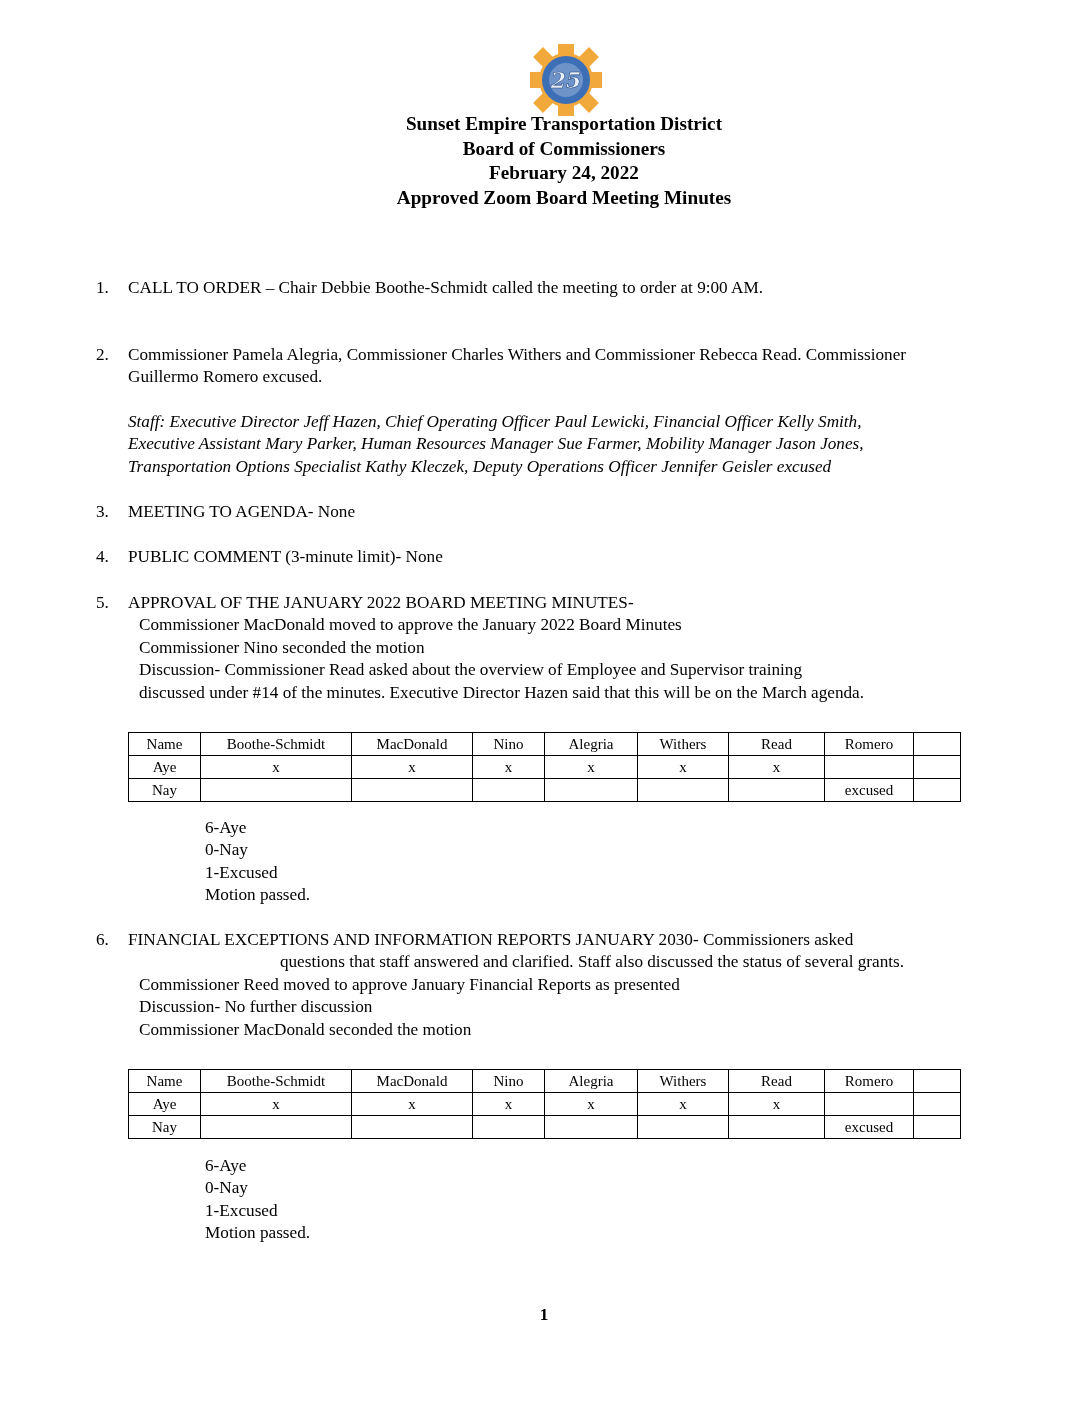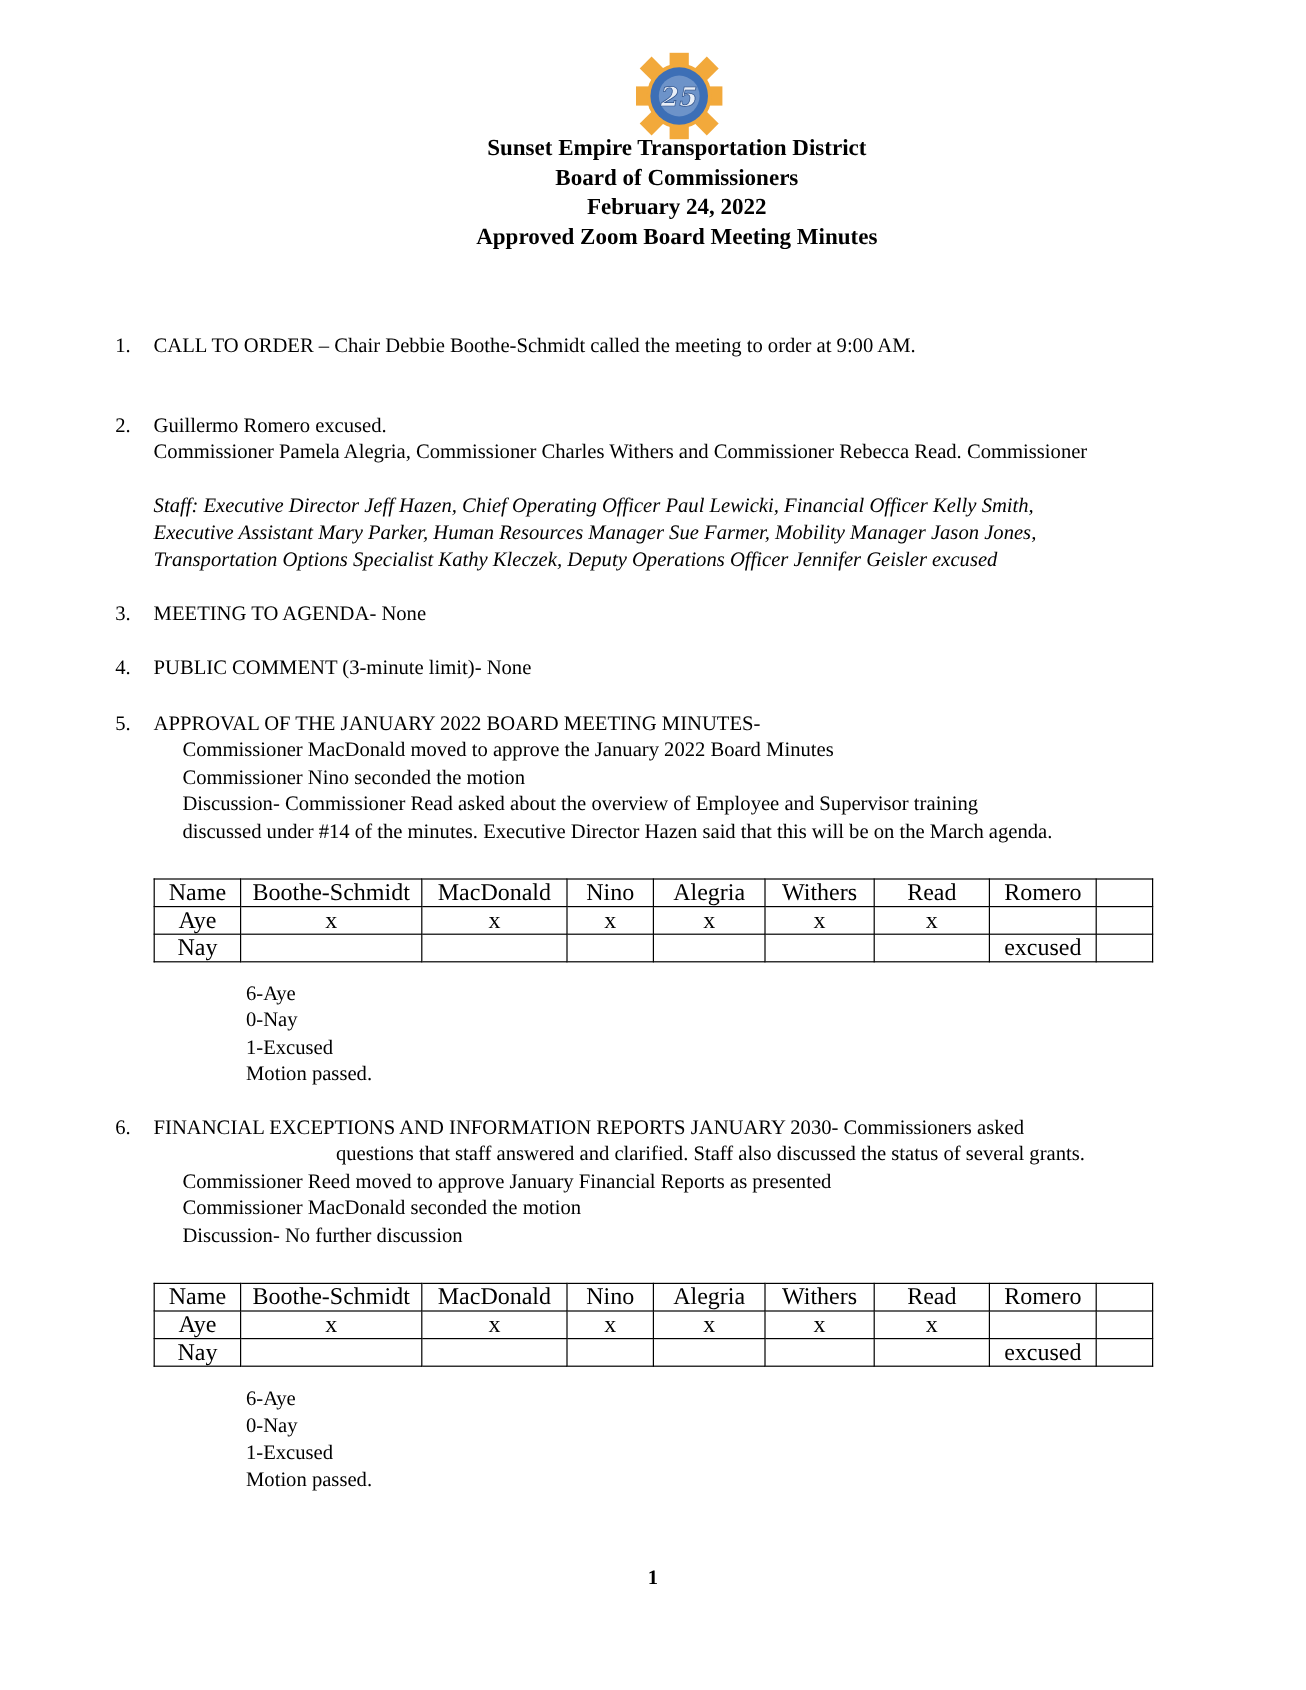--- a/index.html
+++ b/index.html
@@ -9,25 +9,25 @@
       color: #000; font-size: 17.2px; line-height: 22.4px;
     }
     .logo { position: absolute; left: 528px; top: 42px; width: 76px; height: 76px; }
     .header {
       position: absolute; left: 0; top: 112px; width: 1128px; text-align: center;
       font-weight: bold; font-size: 19.2px; line-height: 24.6px;
     }
     .item { position: absolute; left: 96px; width: 960px; }
     .num { position: absolute; left: 0; top: 0; width: 28px; }
     .body-txt { margin-left: 32px; }
-    .indent { margin-left: 56px; }
+    .indent { margin-left: 43px; }
     .block { white-space: nowrap; }
     table.vote {
       position: absolute; left: 128px; border-collapse: collapse;
-      font-size: 20px; line-height: 20px;
+      font-size: 15px; line-height: 20px;
     }
     table.vote td {
       border: 1.5px solid #000; text-align: center; padding: 1px 0 1px 0; height: 20px;
     }
     .tally { position: absolute; left: 205px; }
     .footer { position: absolute; left: 0; top: 1304px; width: 1088px; text-align: center; font-weight: bold; }
   </style>
 </head>
 <body>
 
@@ -56,22 +56,22 @@
 </div>
 
 <div class="item" style="top:277px;">
   <span class="num">1.</span>
   <div class="body-txt block">CALL TO ORDER – Chair Debbie Boothe-Schmidt called the meeting to order at 9:00 AM.</div>
 </div>
 
 <div class="item" style="top:344px;">
   <span class="num">2.</span>
   <div class="body-txt block">
+    <div>Commissioner Pamela Alegria, Commissioner Charles Withers and Commissioner Rebecca Read. Commissioner</div>
     <div>Guillermo Romero excused.</div>
-    <div>Commissioner Pamela Alegria, Commissioner Charles Withers and Commissioner Rebecca Read. Commissioner</div>
   </div>
   <div class="body-txt block" style="margin-top:22px;font-style:italic;">
     <div>Staff: Executive Director Jeff Hazen, Chief Operating Officer Paul Lewicki, Financial Officer Kelly Smith,</div>
     <div>Executive Assistant Mary Parker, Human Resources Manager Sue Farmer, Mobility Manager Jason Jones,</div>
     <div>Transportation Options Specialist Kathy Kleczek, Deputy Operations Officer Jennifer Geisler excused</div>
   </div>
 </div>
 
 <div class="item" style="top:501px;">
   <span class="num">3.</span>
@@ -151,22 +151,22 @@
 </div>
 
 <div class="item" style="top:929px;">
   <span class="num">6.</span>
   <div class="body-txt block">
     <div>FINANCIAL EXCEPTIONS AND INFORMATION REPORTS JANUARY 2030- Commissioners asked</div>
     <div style="margin-left:0;text-align:center;">questions that staff answered and clarified. Staff also discussed the status of several grants.</div>
   </div>
   <div class="indent block">
     <div>Commissioner Reed moved to approve January Financial Reports as presented</div>
+    <div>Discussion- No further discussion</div>
     <div>Commissioner MacDonald seconded the motion</div>
-    <div>Discussion- No further discussion</div>
   </div>
 </div>
 
 <table class="vote" style="top:1069px;">
   <colgroup>
     <col style="width:72px">
       <col style="width:151px">
       <col style="width:121px">
       <col style="width:72px">
     <col style="width:93px">

